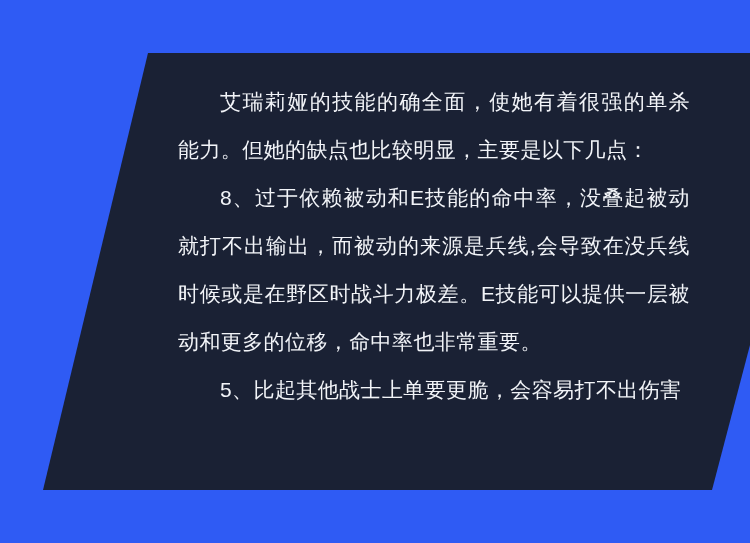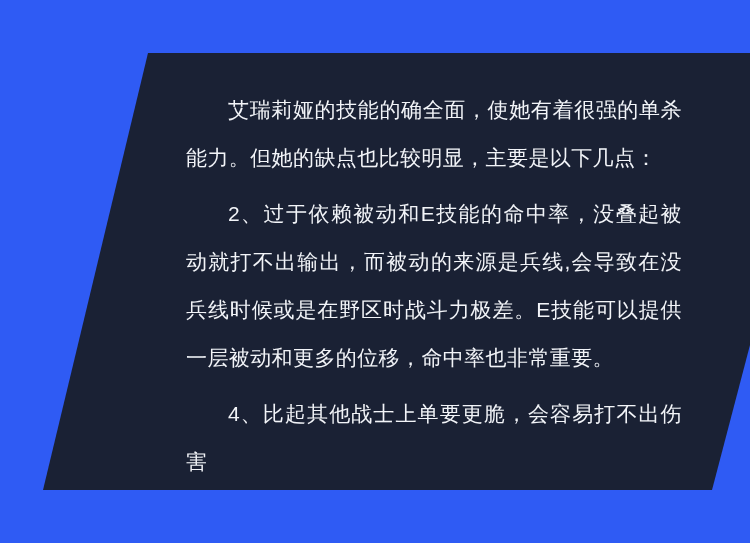--- a/index.html
+++ b/index.html
@@ -43,33 +43,33 @@
     color: #f2f4f8;
     font-size: 21px;
     line-height: 48px;
     letter-spacing: 0.4px;
     text-align: justify;
     text-justify: inter-ideograph;
     -webkit-font-smoothing: antialiased;
   }
 
   #article p {
-    margin: 8px;
+    margin: 0;
     text-indent: 2em;
     text-align: justify;
     text-justify: inter-ideograph;
     word-break: break-all;
   }
 </style>
 </head>
 <body>
 
 <div id="canvas">
 
   <div id="panel"></div>
 
   <div id="article">
     <p>艾瑞莉娅的技能的确全面，使她有着很强的单杀能力。但她的缺点也比较明显，主要是以下几点：</p>
-    <p>2、过于依赖被动和E技能的命中率，没叠起被动就打不出输出，而被动的来源是兵线,会导致在没兵线时候或是在野区时战斗力极差。E技能可以提供一层被动和更多的位移，命中率也非常重要。</p>
-    <p>4、比起其他战士上单要更脆，会容易打不出伤害</p>
+    <p>8、过于依赖被动和E技能的命中率，没叠起被动就打不出输出，而被动的来源是兵线,会导致在没兵线时候或是在野区时战斗力极差。E技能可以提供一层被动和更多的位移，命中率也非常重要。</p>
+    <p>5、比起其他战士上单要更脆，会容易打不出伤害</p>
   </div>
 
 </div>
 
 </body></html>

